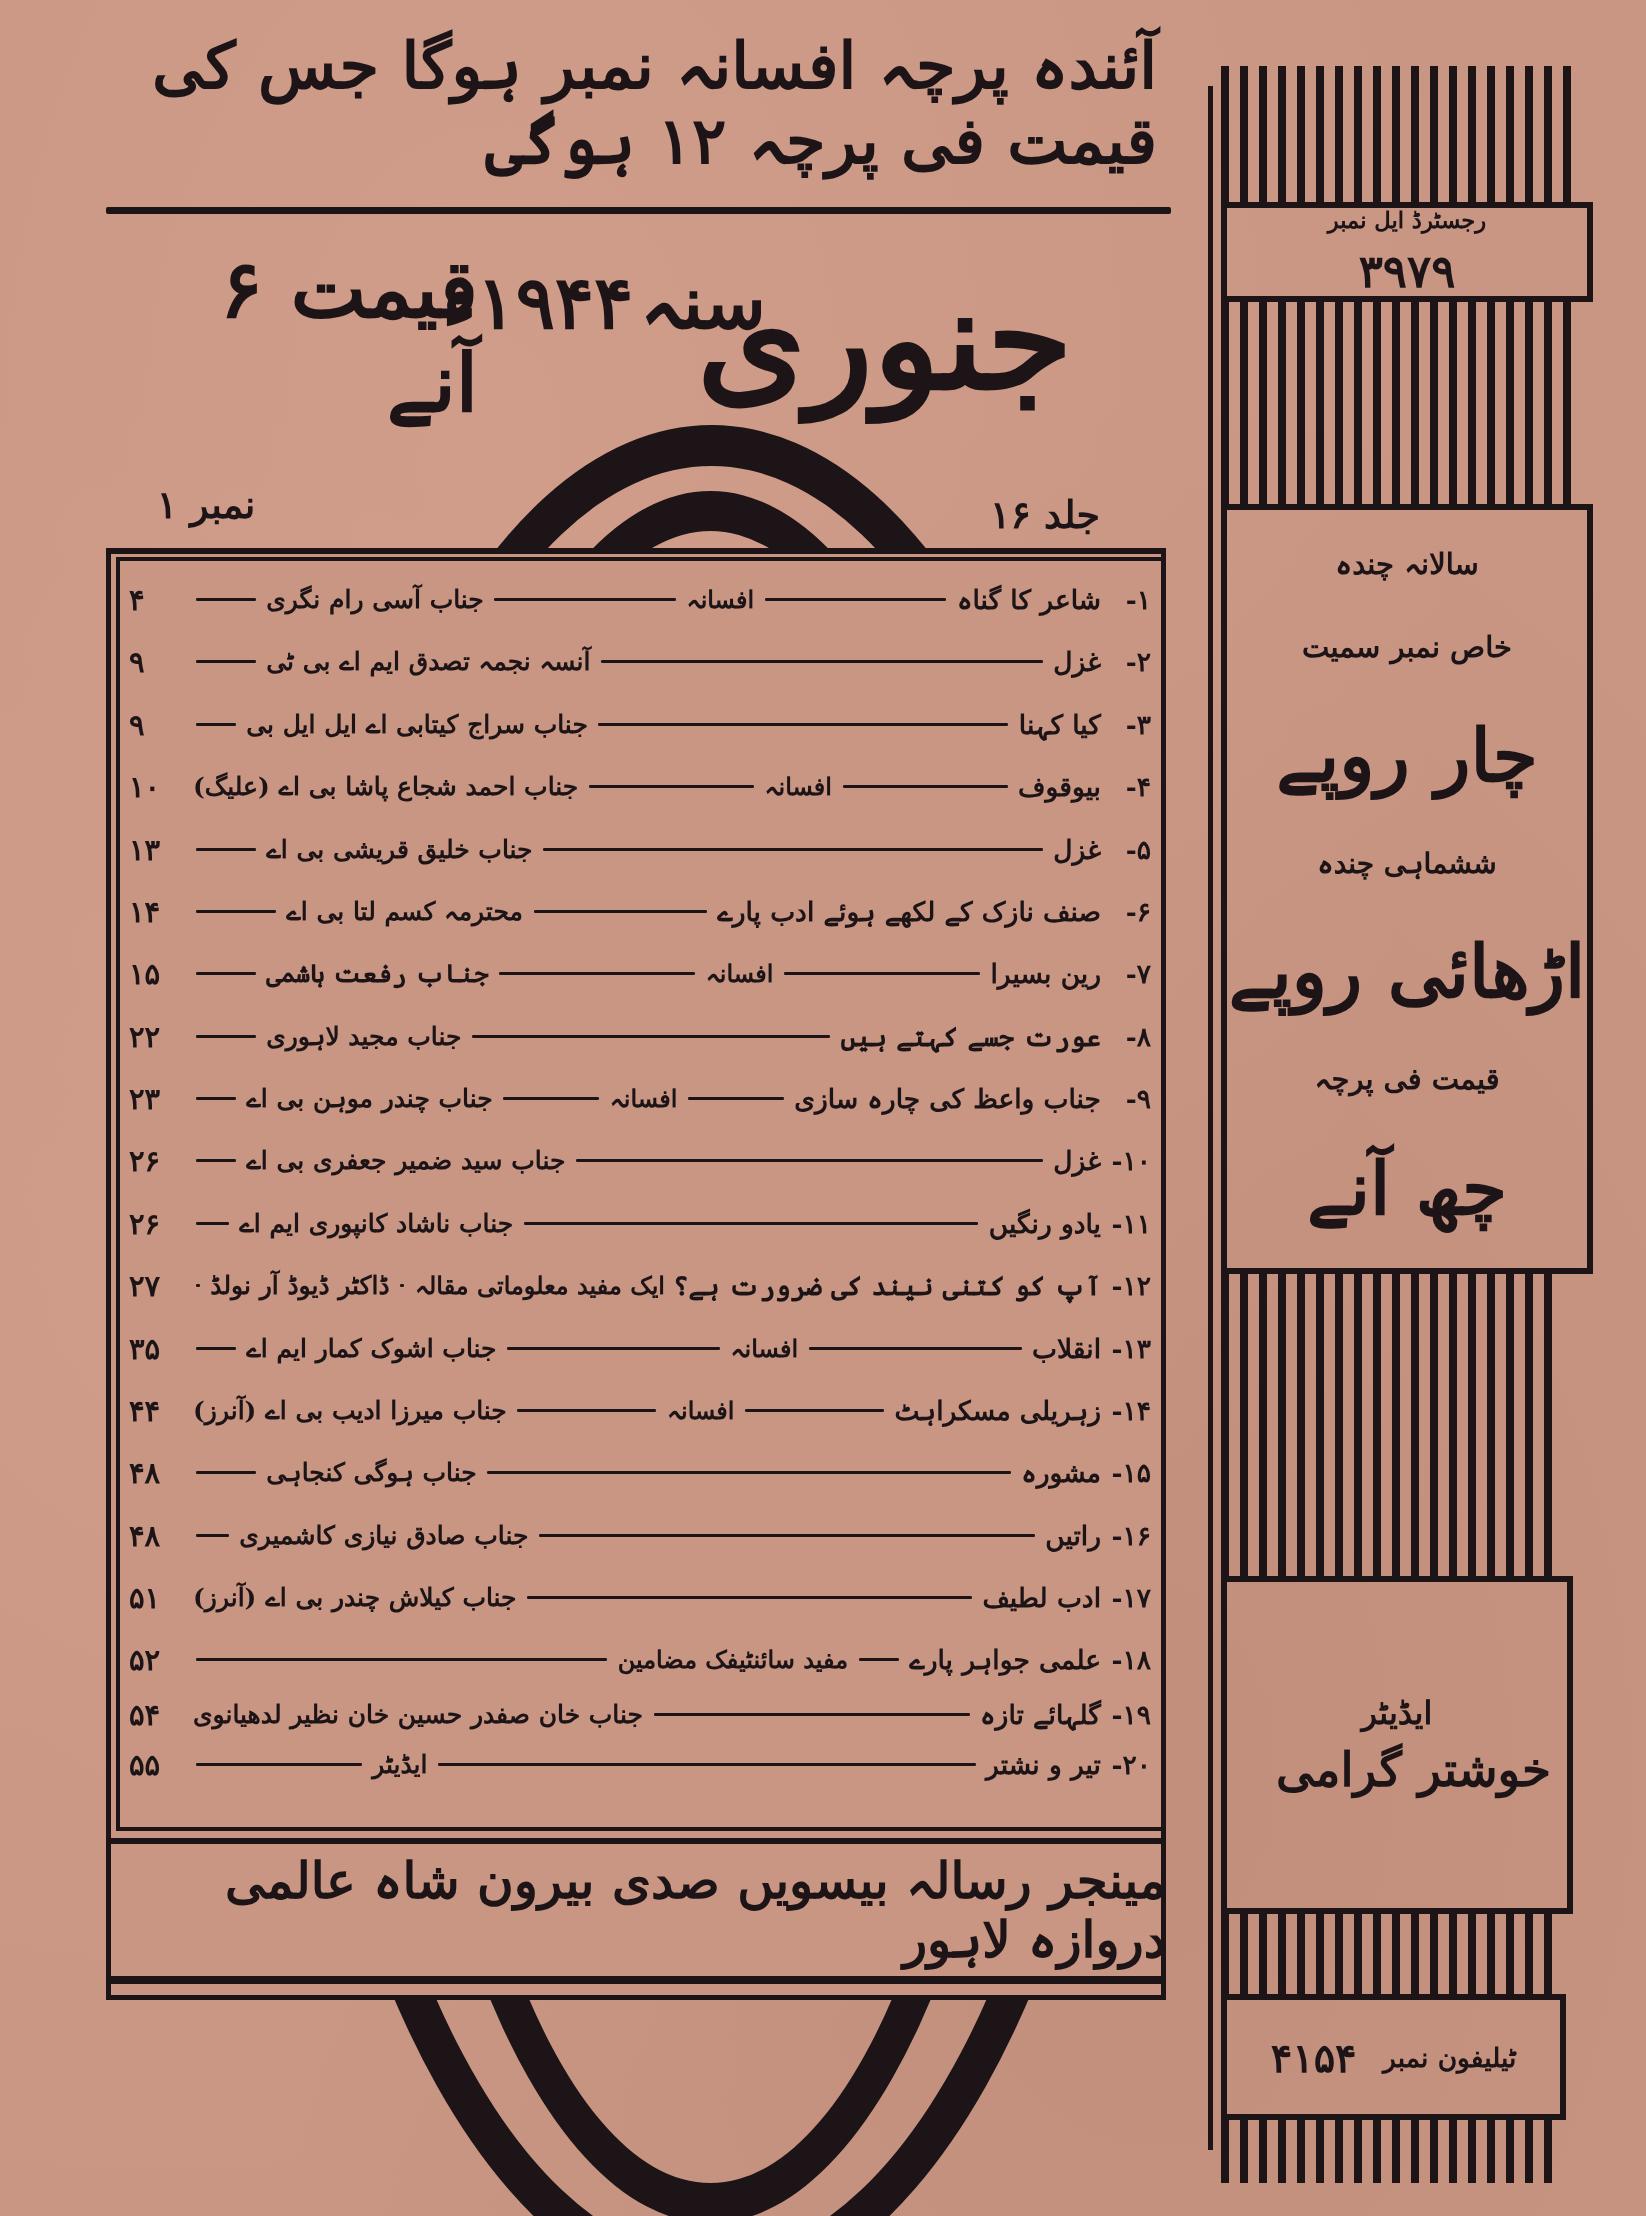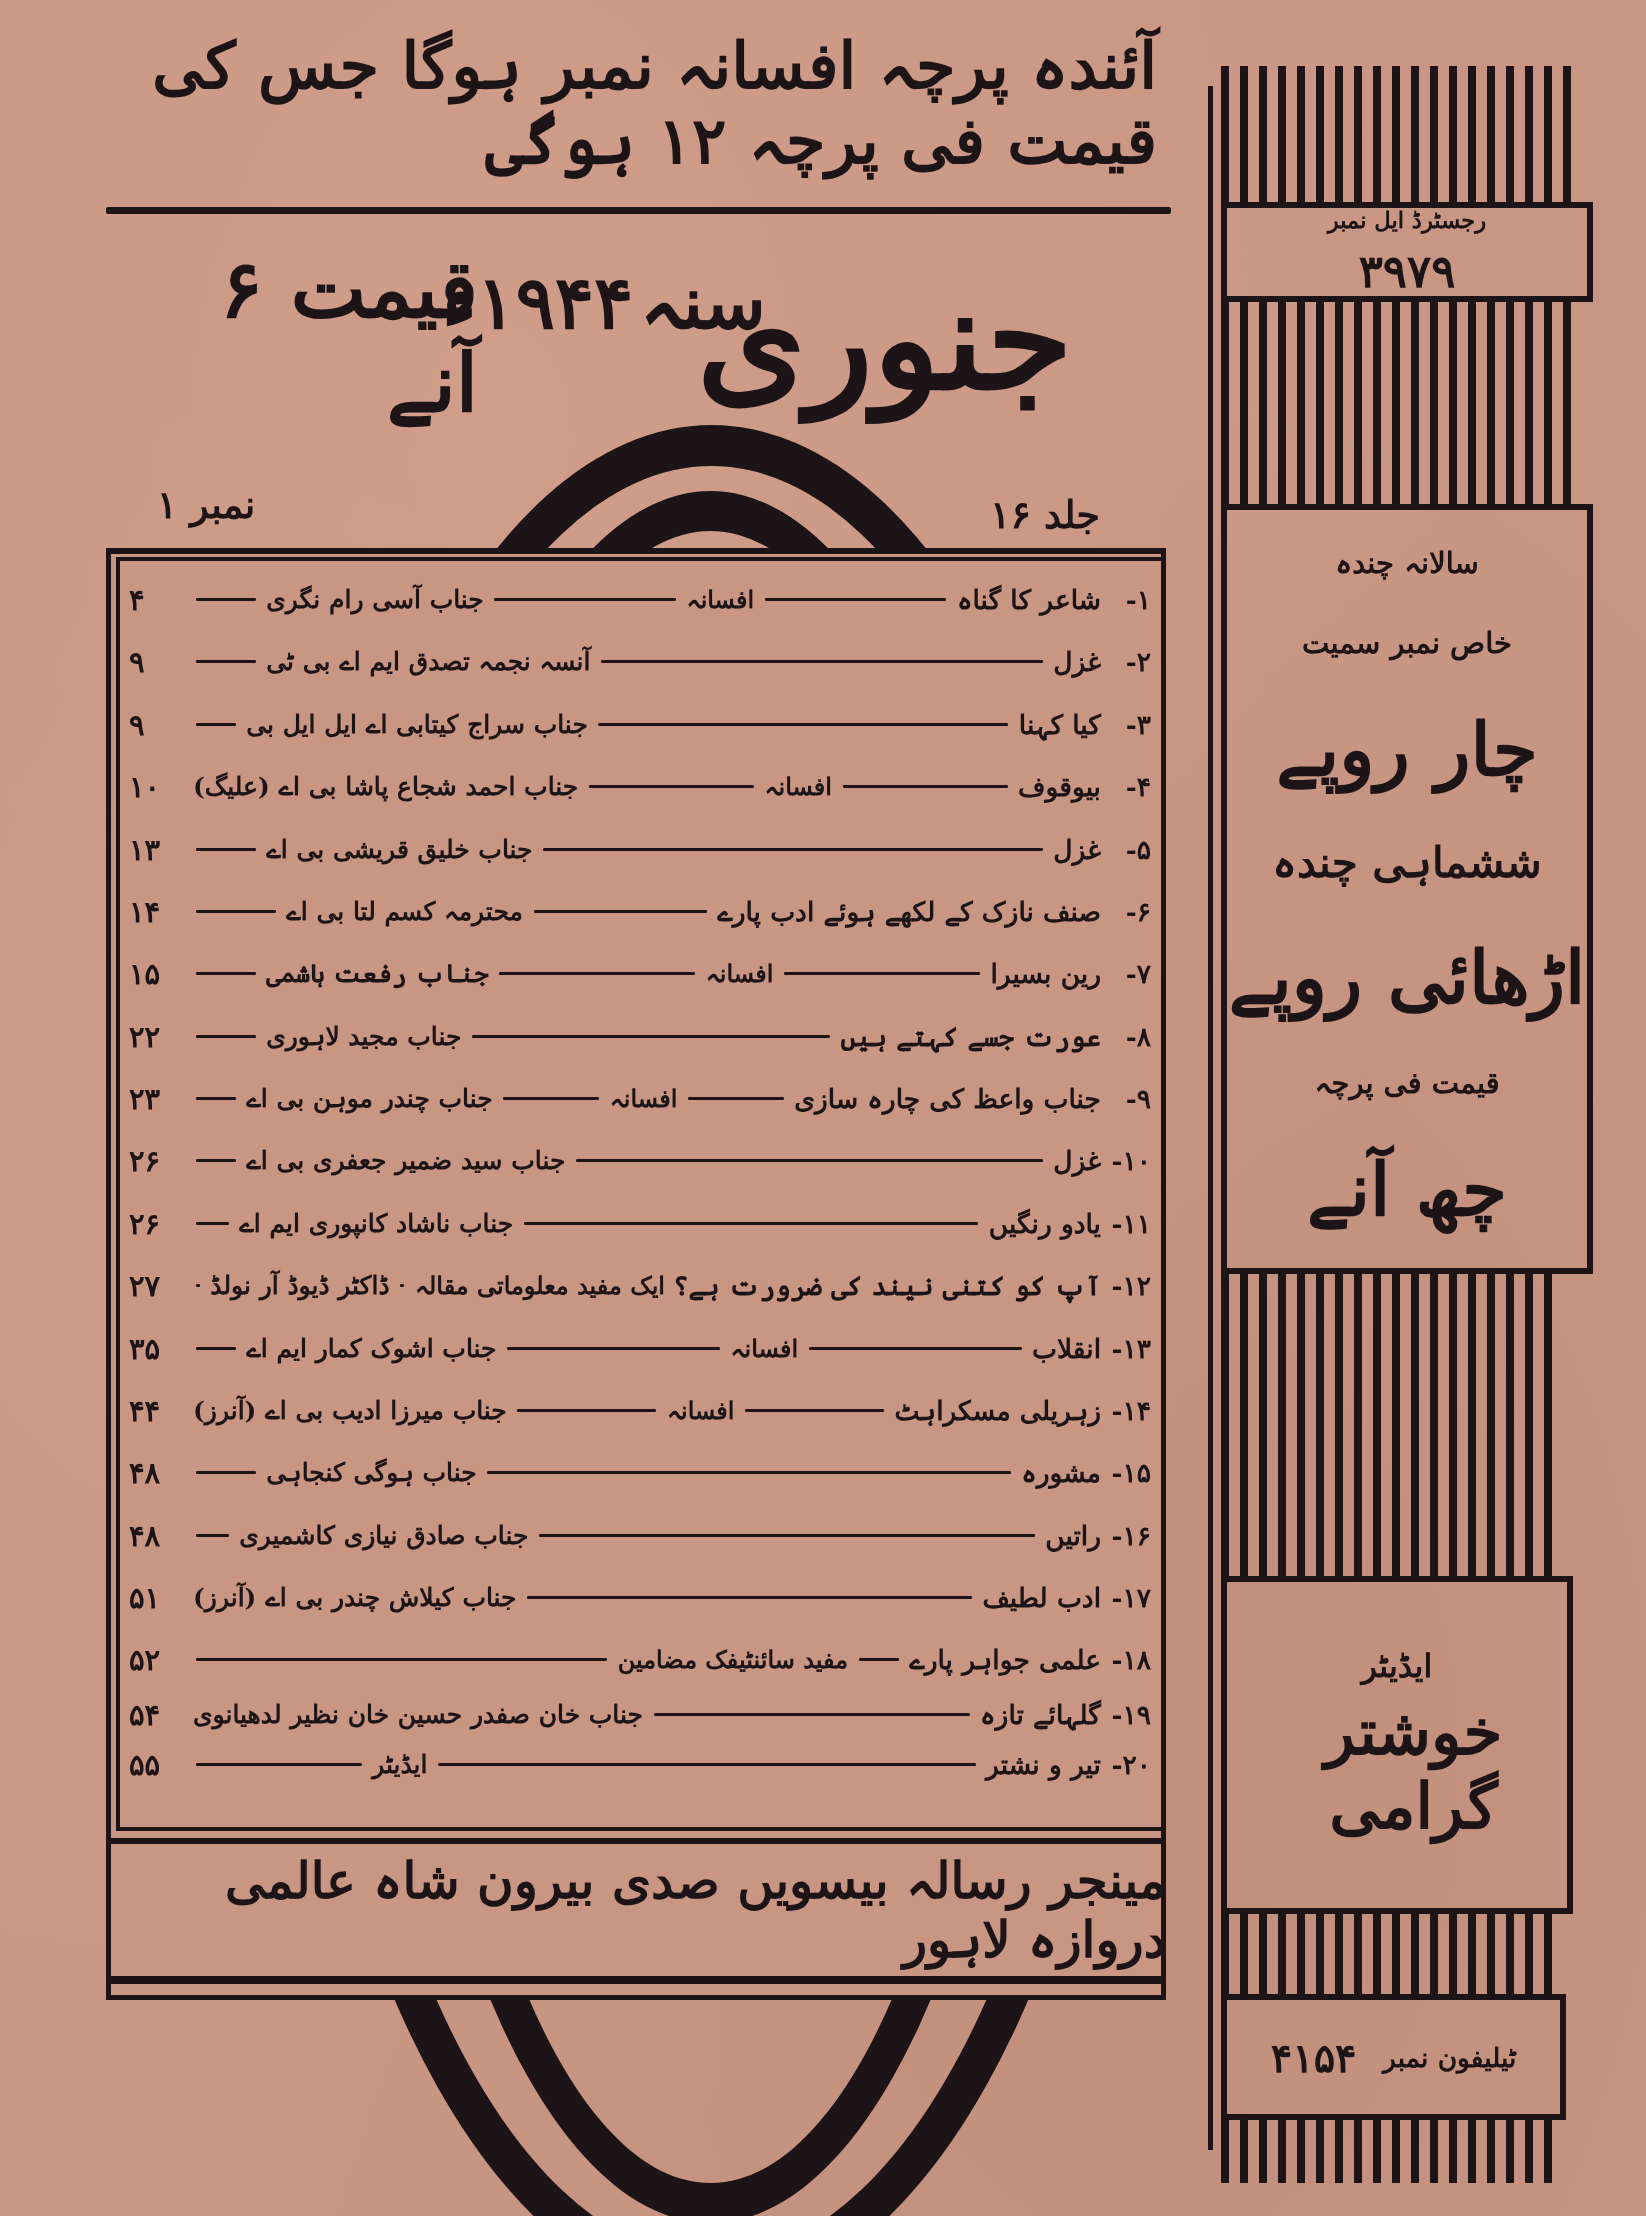--- a/index.html
+++ b/index.html
@@ -103,21 +103,21 @@
     #reg-box { left: 1221px; top: 202px; width: 372px; height: 100px; gap: 8px; }
     #reg-label { font-size: 22.6px; }
     #reg-number { font-size: 45px; letter-spacing: 33px; margin-top: 4px; }
 
     #subs-box { left: 1221px; top: 504px; width: 372px; height: 770px; padding: 13.3px 0; justify-content: space-around; }
     .subs-small { font-size: 29px; }
     .subs-big { font-size: 73px; }
 
     #editor-box { left: 1221px; top: 1576px; width: 352px; height: 338px; }
     #editor-label { font-size: 32px; }
-    #editor-name { font-size: 63px; margin-top: 10px; padding-left: 33px; }
+    #editor-name { font-size: 47px; margin-top: 10px; padding-left: 33px; }
 
     #phone-box { left: 1221px; top: 1994px; width: 345px; height: 126px; flex-direction: row; gap: 26.5px; direction: rtl; }
     #phone-label { font-size: 26.5px; }
     #phone-number { font-size: 40px; letter-spacing: 12px; }
   </style>
 </head>
 <body>
 
 <div id="top-banner" class="abs rtl">آئندہ پرچہ افسانہ نمبر ہوگا جس کی قیمت فی پرچہ ۱۲ ہوگی</div>
 <div id="top-rule" class="abs"></div>
@@ -318,21 +318,21 @@
 <div id="reg-box" class="side-box rtl">
   <div id="reg-label">رجسٹرڈ ایل نمبر</div>
   <div id="reg-number">۳۹۷۹</div>
 </div>
 <div class="stripes" style="left:1221px; top:299px; width:358px; height:209px;"></div>
 
 <div id="subs-box" class="side-box rtl">
   <div class="subs-small">سالانہ چندہ</div>
   <div class="subs-small">خاص نمبر سمیت</div>
   <div class="subs-big">چار روپے</div>
-  <div class="subs-small" style="font-size:42px">ششماہی چندہ</div>
+  <div class="subs-small" style="font-size:28px">ششماہی چندہ</div>
   <div class="subs-big">اڑھائی روپے</div>
   <div class="subs-small">قیمت فی پرچہ</div>
   <div class="subs-big">چھ آنے</div>
 </div>
 <div class="stripes" style="left:1221px; top:1271px; width:338px; height:309px;"></div>
 
 <div id="editor-box" class="side-box rtl">
   <div id="editor-label">ایڈیٹر</div>
   <div id="editor-name">خوشتر گرامی</div>
 </div>

